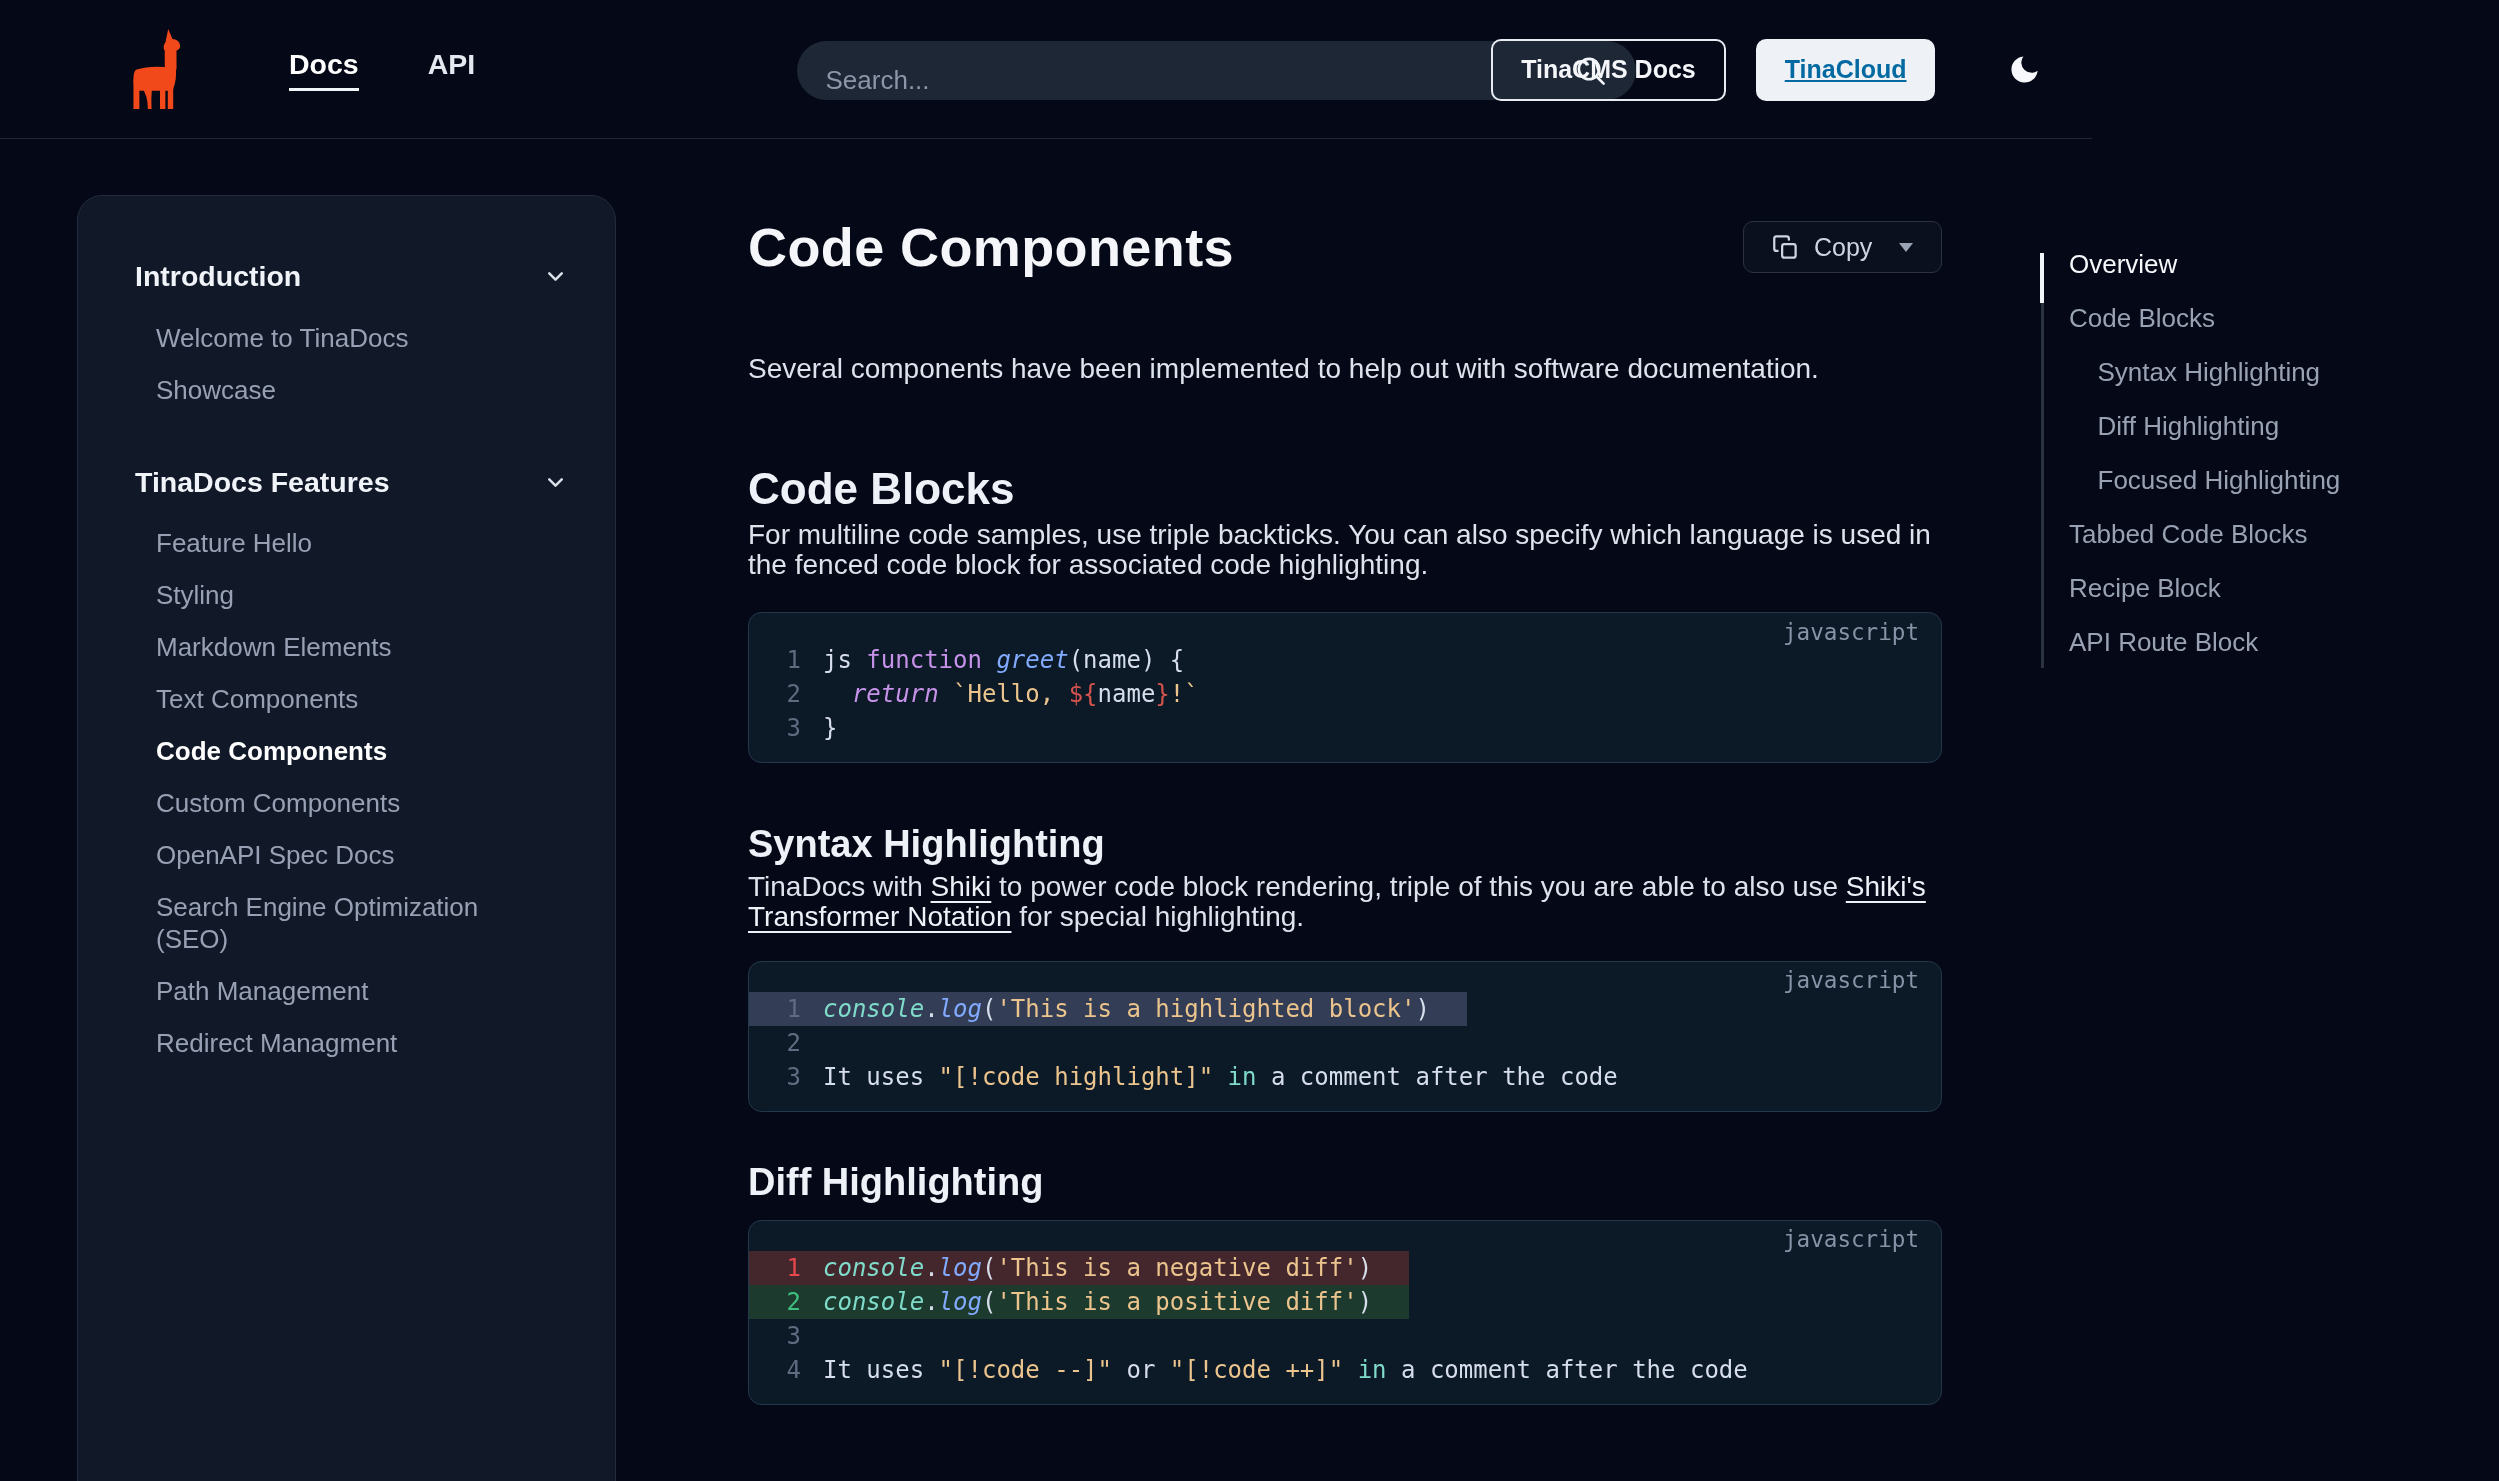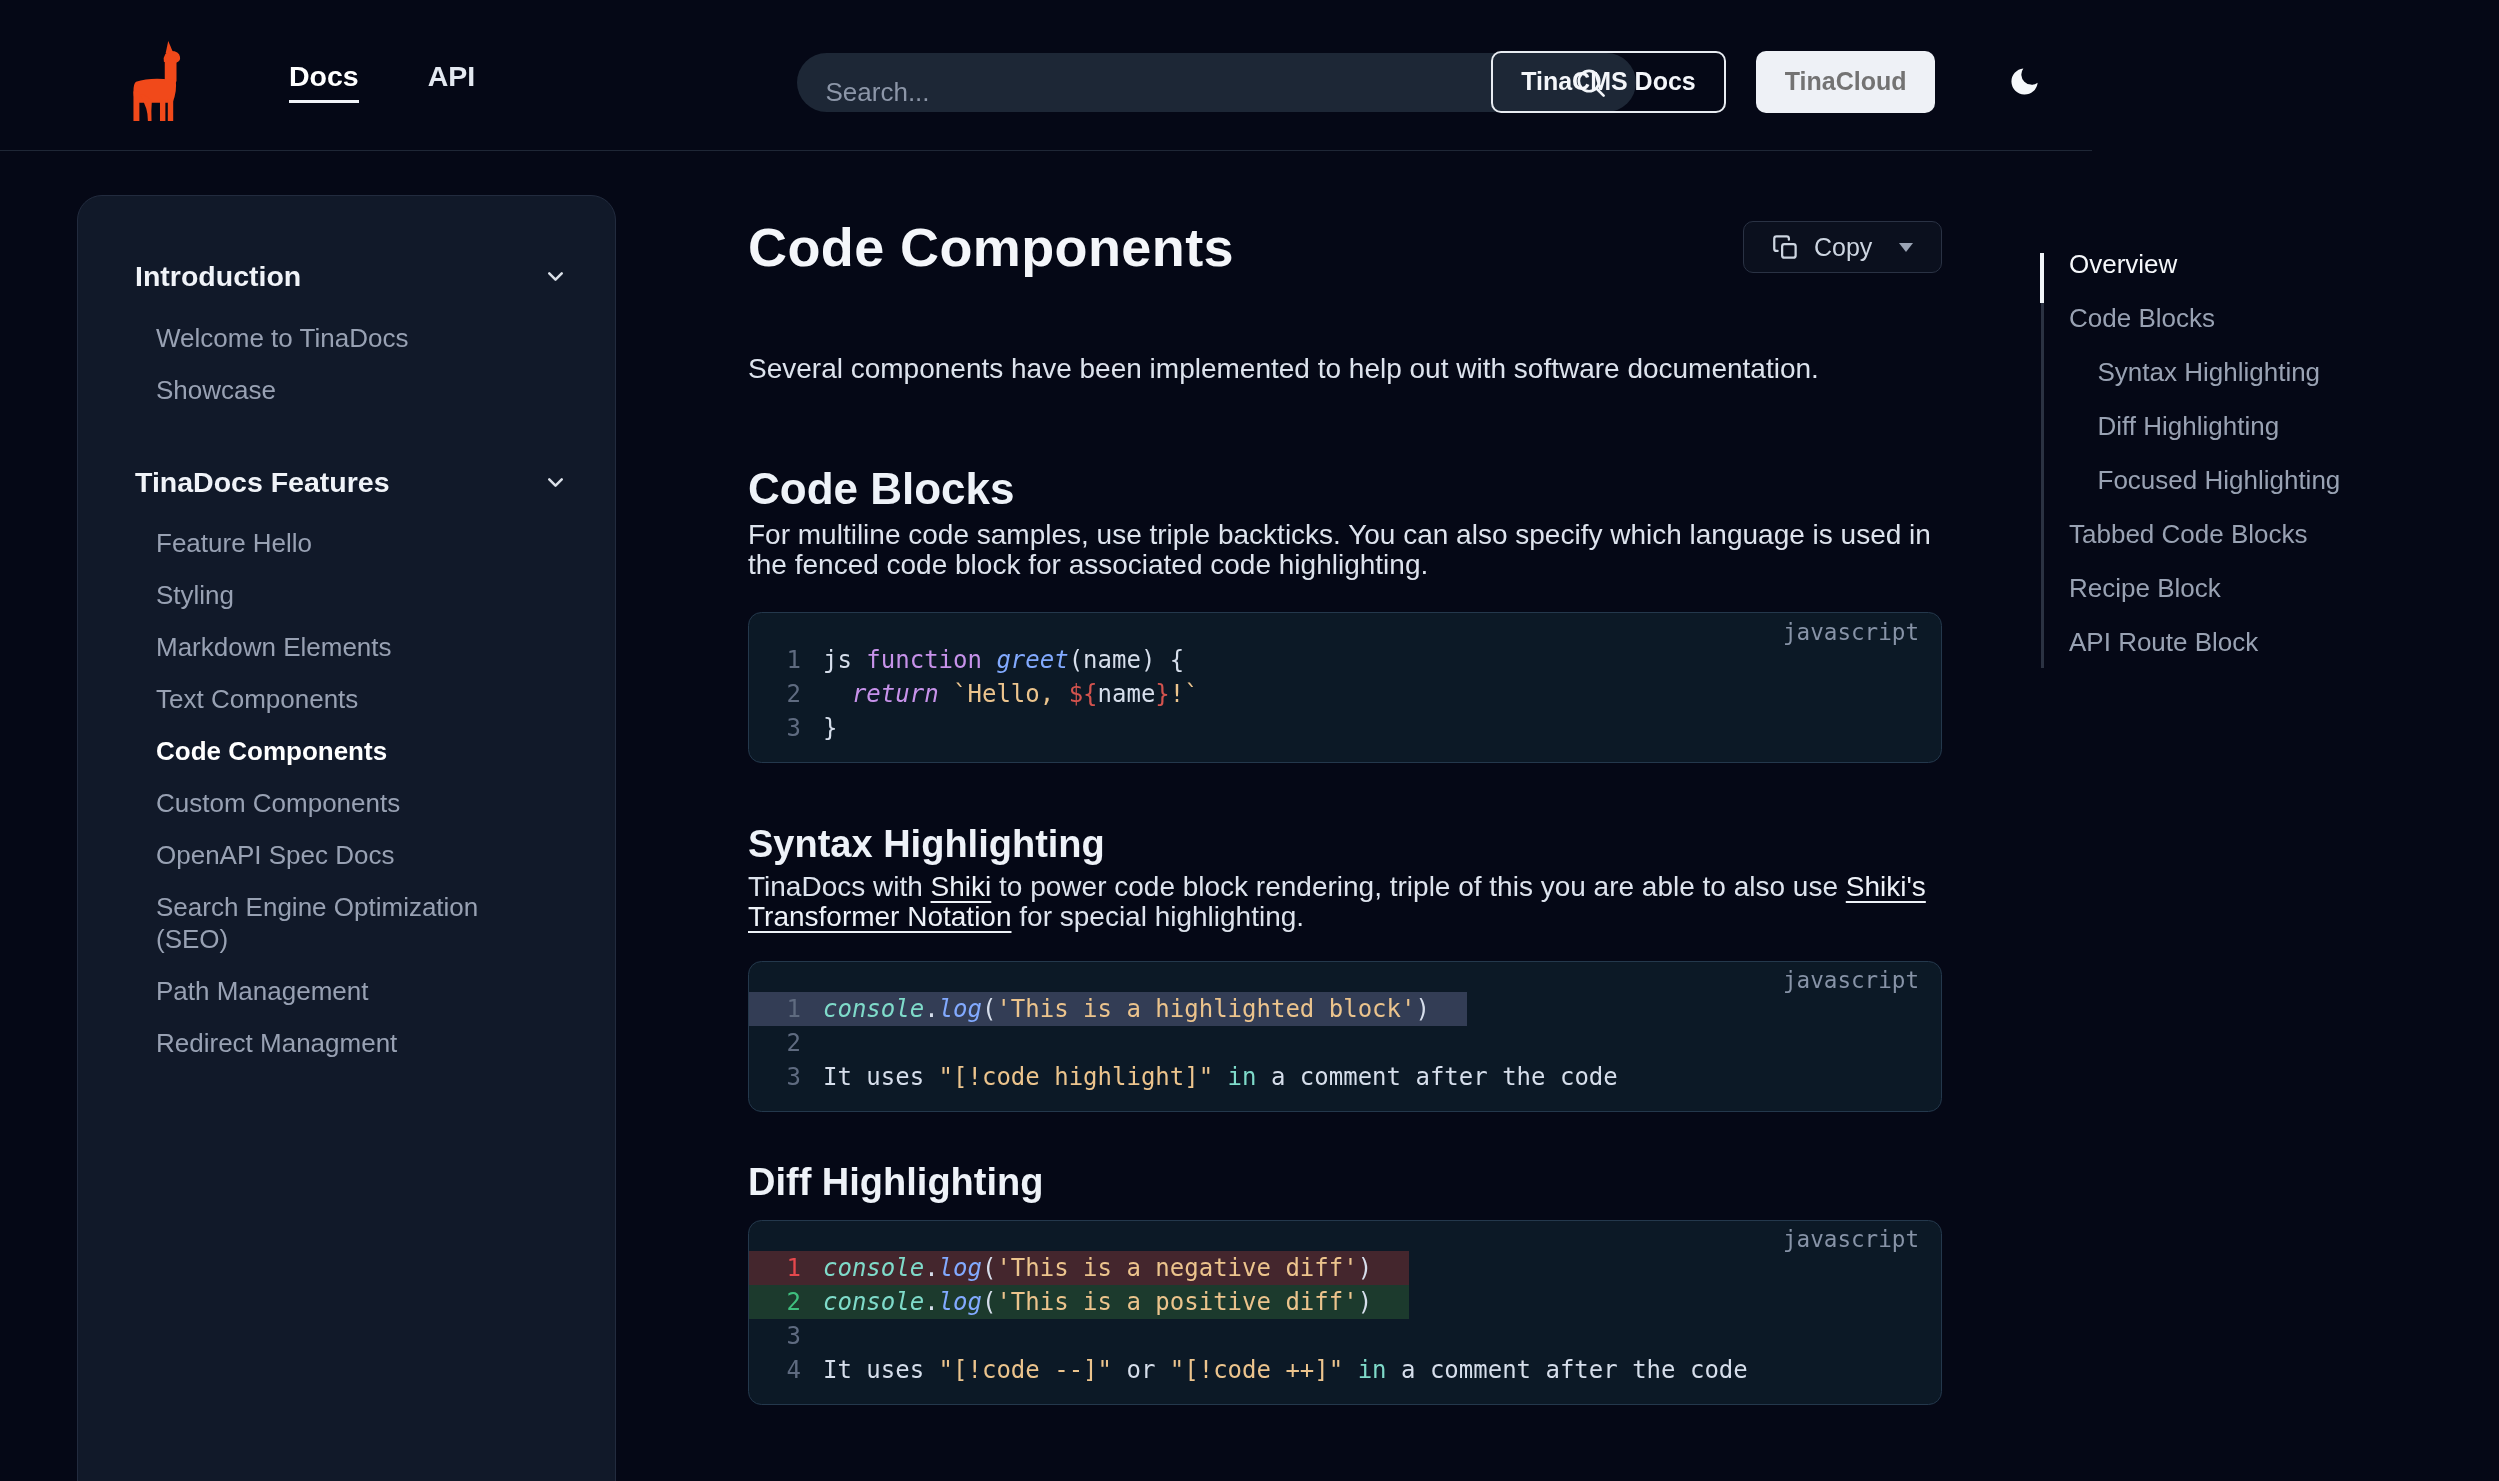--- a/index.html
+++ b/index.html
@@ -4,21 +4,21 @@
 <style>
   * { margin:0; padding:0; box-sizing:border-box; }
   html,body { background:#050816; }
   .page {
     position:relative; width:2500px; height:1481px; overflow:hidden;
     background:#050816; font-family:"Liberation Sans", sans-serif;
     color:#dde3ed;
   }
   
   .header {
-    position:absolute; left:0; top:12px; width:2092px; height:139px;
+    position:absolute; left:0; top:0; width:2092px; height:139px;
     border-bottom:1.7px solid #1f2736; display:flex; align-items:center;
   }
   .logo { position:absolute; left:132px; top:28.5px; width:49px; height:80px; }
   .nav { position:absolute; left:289px; top:0; height:139px; display:flex; align-items:center; gap:69px; }
   .nav-link { font-size:28.5px; font-weight:600; color:#e4e9f1; text-decoration:none; padding-bottom:6.7px; border-bottom:3.4px solid transparent; cursor:pointer; }
   .nav-link.active { font-weight:700; color:#ffffff; border-bottom-color:#f1f4f9; }
   .search {
     position:absolute; left:797px; top:41px; width:839px; height:59px;
     background:#1d2736; border-radius:30px; display:flex; align-items:center;
     padding:0 28.5px;
@@ -30,22 +30,22 @@
   .search input::placeholder { color:#8c96a8; }
   .search svg { flex:0 0 auto; }
   .hdr-actions { position:absolute; right:50px; top:0; height:139px; display:flex; align-items:center; gap:30px; }
   .btn-outline {
     height:62px; padding:0 28.5px; border:2.5px solid #e8ecf2; border-radius:10px;
     background:transparent; color:#f4f6fa; font-size:25px; font-weight:700;
     font-family:"Liberation Sans", sans-serif; cursor:pointer;
   }
   .btn-solid {
     height:62px; padding:0 28.5px; border:none; border-radius:10px;
-    background:#eef1f6; color:#737373; font-size:25px; font-weight:700;
-    font-family:"Liberation Sans", sans-serif; cursor:pointer;
+    background:#eef1f6; color:#0369a1; font-size:25px; font-weight:700;
+    font-family:"Liberation Sans", sans-serif; cursor:pointer;text-decoration:underline;
   }
   .moon-btn { margin-left:42px; background:none; border:none; cursor:pointer; display:flex; align-items:center; }
   
   .sidebar {
     position:absolute; left:77px; top:195px; width:539px; height:1374px;
     background:#111929; border:0.8px solid #222b3e; border-radius:25px;
     padding:64px 47px 34px 57px;
   }
   .side-group { margin-bottom:60px; }
   .side-head { display:flex; align-items:center; justify-content:space-between; margin-bottom:28.5px; cursor:pointer; }

